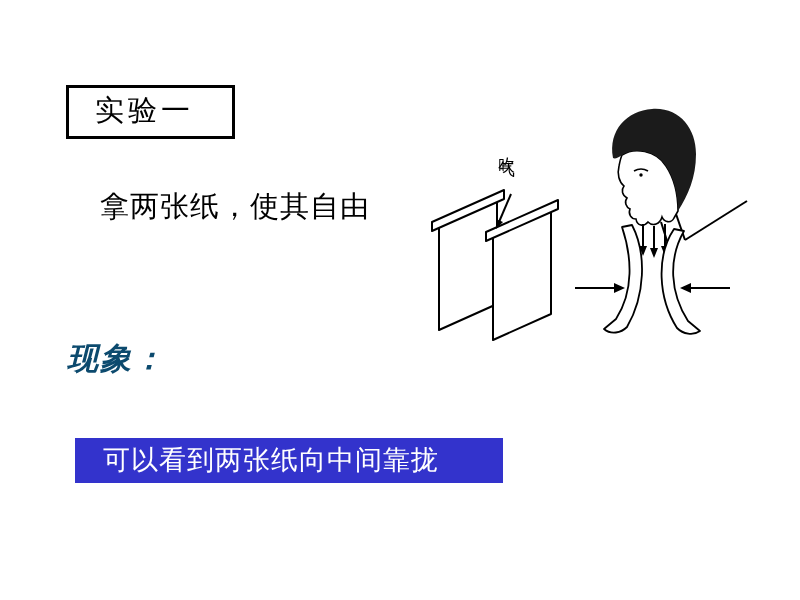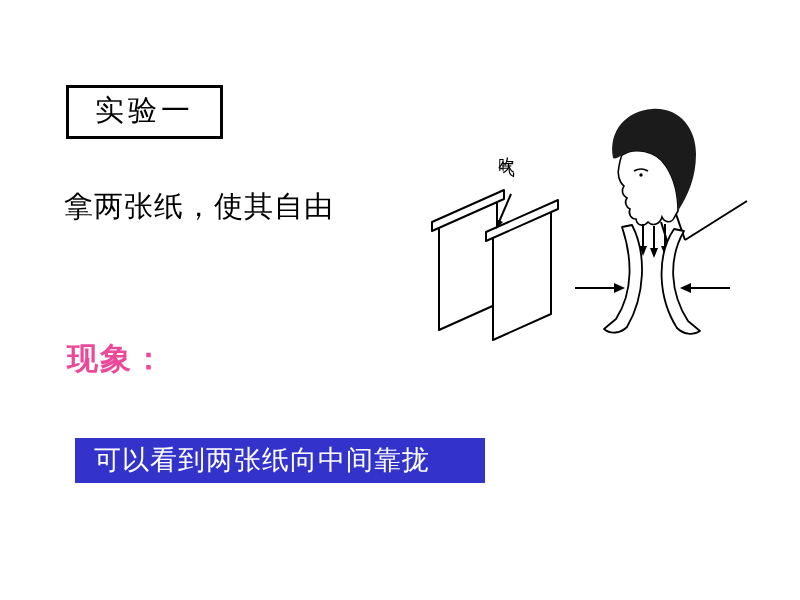--- a/index.html
+++ b/index.html
@@ -8,45 +8,45 @@
     width:800px;height:600px;
     background:#ffffff;
     outline:1px solid #b8b8b8;
     overflow:hidden;
     font-family:"Liberation Serif","DejaVu Serif",serif;
     color:#000;
   }
   .experiment-box{
     position:absolute;left:66px;top:85px;
     border:3px solid #000;
-    padding:3px 26px 5px 26px;
+    padding:3px 38px 5px 26px;
     font-size:29px;
     letter-spacing:4px;
     background:#fff;
   }
   .instruction{
     position:absolute;left:64px;top:183px;
     width:360px;
     font-size:29px;
     line-height:46px;
     letter-spacing:1px;
   }
-  .instruction .line1{display:block;}
+  .instruction .line1{display:block;margin-left:36px;}
   .instruction .line2{display:block;}
   .phenomenon{
     position:absolute;left:67px;top:338px;
     font-size:31px;
     font-weight:bold;
     letter-spacing:2px;
   }
   .result-box{
     position:absolute;left:75px;top:438px;
     width:372px;height:45px;
     line-height:45px;
-    padding:0 19px;
+    padding:0 28px;
     font-size:27px;
     letter-spacing:1px;
     white-space:nowrap;
   }
   .illustration{
     position:absolute;left:425px;top:98px;
     width:330px;height:265px;
   }
   .illustration svg{position:absolute;left:0;top:0;}
   .blow-label{
@@ -64,21 +64,21 @@
 <div id="slide">
 
   <div class="experiment-box">
     <span>实验一</span>
   </div>
 
   <div class="instruction">
     <span class="line1">拿两张纸，使其自由</span>
   </div>
 
-  <div class="phenomenon" style="color: #ec4899;">现象：</div>
+  <div class="phenomenon" style="color: #0c4a6e; font-style: italic;">现象：</div>
 
   <div class="result-box" style="background: rgb(51, 51, 204); color: rgb(255, 255, 255);">
     <span>可以看到两张纸向中间靠拢</span>
   </div>
 
   <div class="illustration">
     <svg width="330" height="265" viewBox="0 0 330 265">
 
       <g fill="#ffffff" stroke="#000000" stroke-width="2" stroke-linejoin="round">
         <polygon points="14,128 72,102 72,206 14,232"></polygon>

